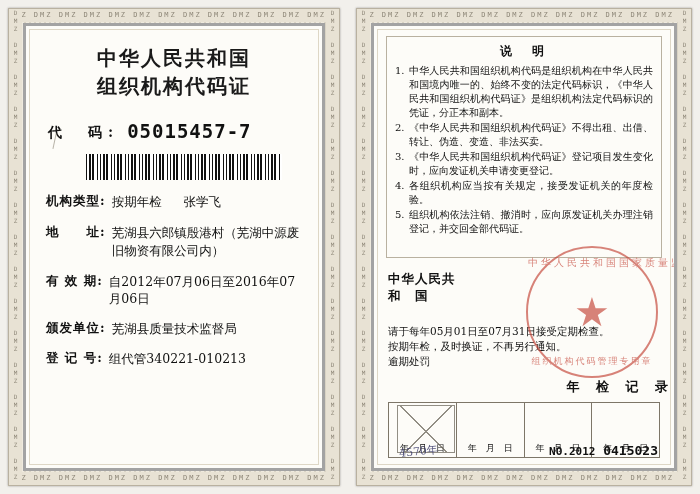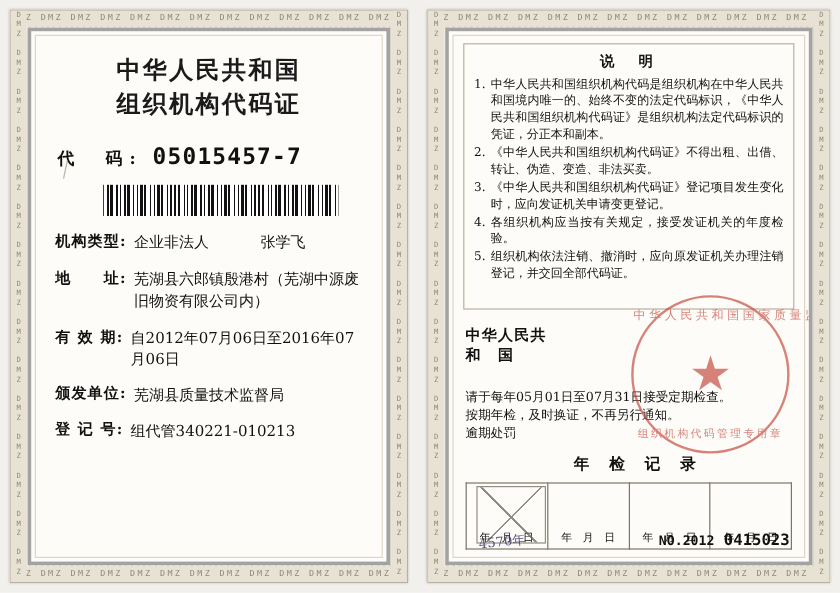--- a/index.html
+++ b/index.html
@@ -130,21 +130,21 @@
     flex:0 0 auto;
     letter-spacing:1px;
   }
   .f-value{
     font-size:12.5px;
     margin-left:6px;
     line-height:17px;
     flex:1 1 auto;
   }
   .f-value.two{line-height:18px;}
-  .f-value .person{margin-left:39px;font-family:Liberation Serif, serif;}
+  .f-value .person{margin-left:18px;font-family:Liberation Serif, serif;}
   .pen-mark{
     position:absolute;
     left:28px;top:108px;
     width:10px;height:16px;
     border-left:1px solid #8a8374;
     transform:rotate(12deg);
     opacity:.6;
   }
 
   
@@ -240,21 +240,21 @@
     position:absolute;
     left:0;right:0;bottom:8px;
     text-align:center;
     font-family:"DejaVu Serif","Liberation Serif",serif;
     font-size:9px;
     letter-spacing:2px;
     color:#c0392b;
   }
 
   .annual-title{
-    text-align:center;
+    text-align:right;
     font-family:"DejaVu Serif","Liberation Serif",serif;
     font-weight:bold;
     font-size:13px;
     letter-spacing:6px;
     color:#111;
     margin-top:2px;
     padding-left:16px;
   }
   .annual-table{
     margin:6px 14px 0 14px;
@@ -336,21 +336,21 @@
         <span class="code-label">代　码:</span>
         <span class="code-value">05015457-7</span>
       </div>
 
       <div class="barcode"></div>
 
 
       <div class="field">
         <span class="f-label">机构类型:</span>
         <span class="f-value">
-          <span>企业非法人</span>
+          <span>按期年检</span>
           <span class="person">张学飞</span>
         </span>
       </div>
 
       <div class="field">
         <span class="f-label">地　　址:</span>
         <span class="f-value two">芜湖县六郎镇殷港村（芜湖中源废旧物资有限公司内）</span>
       </div>
 
       <div class="field">

